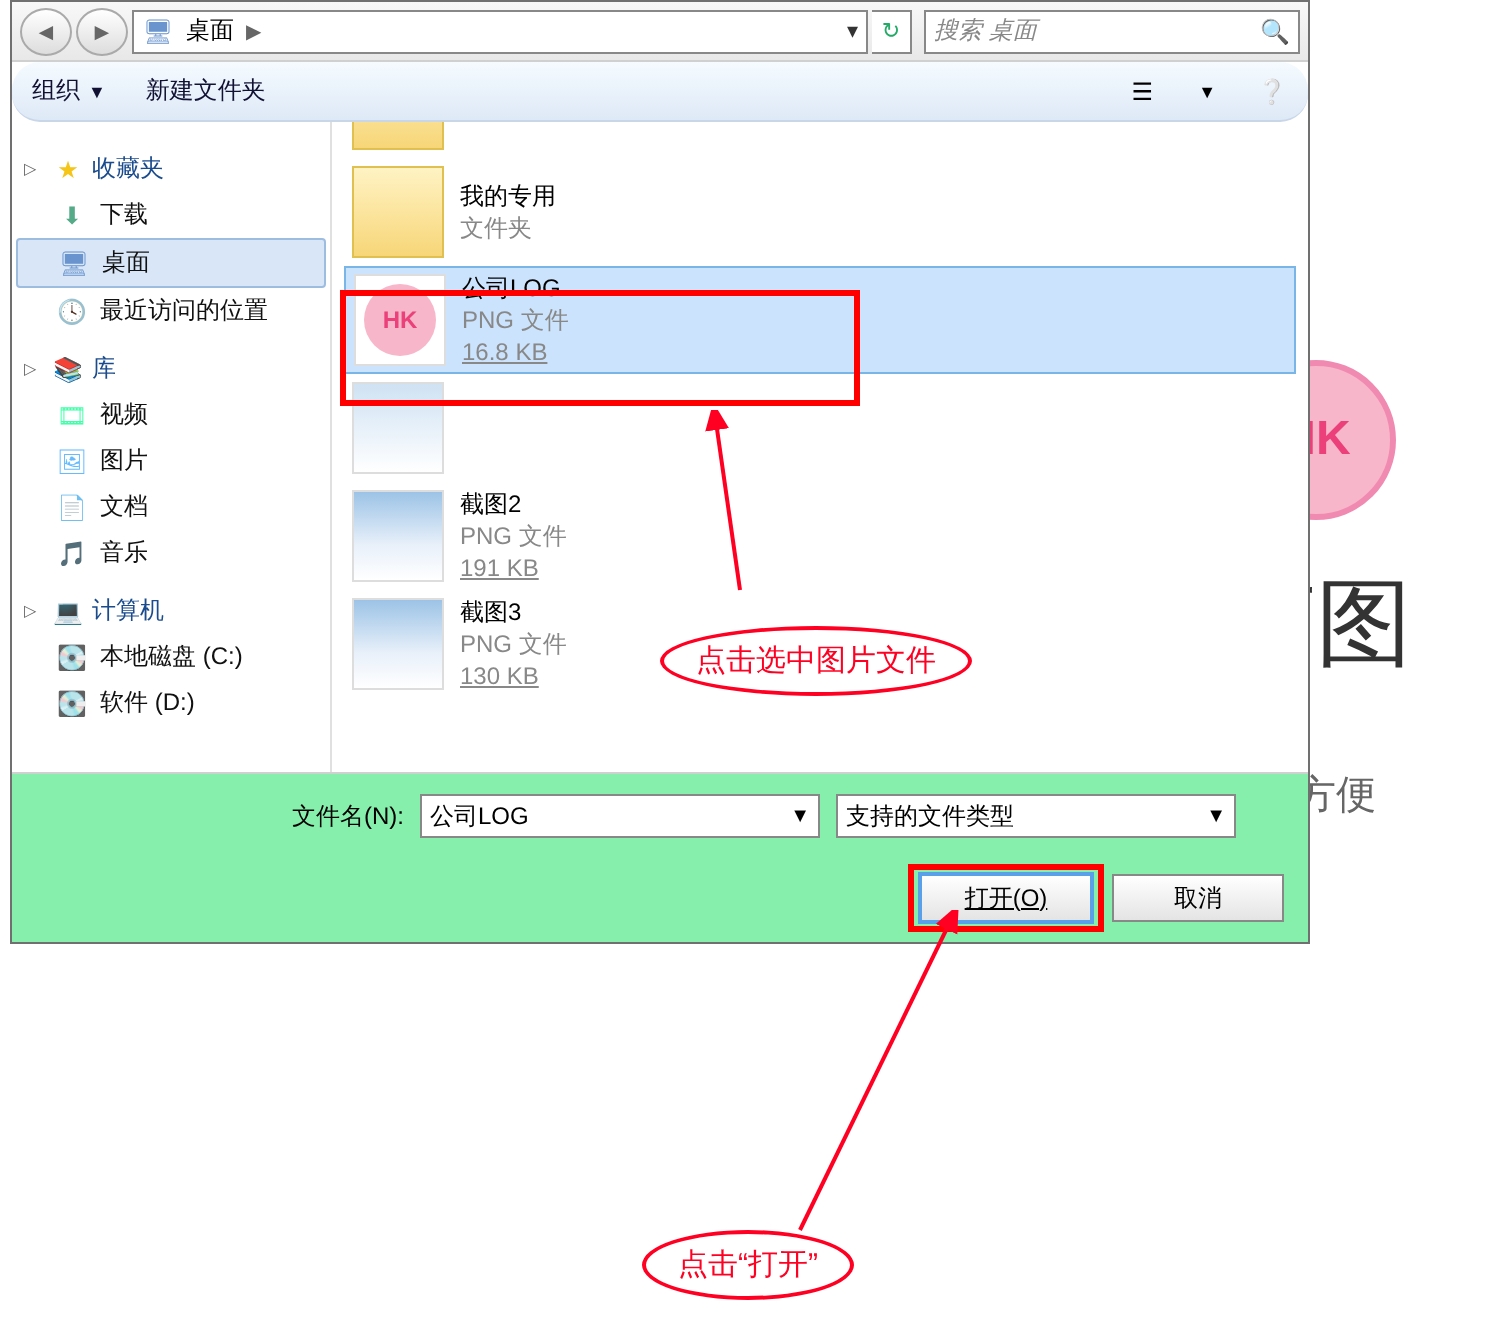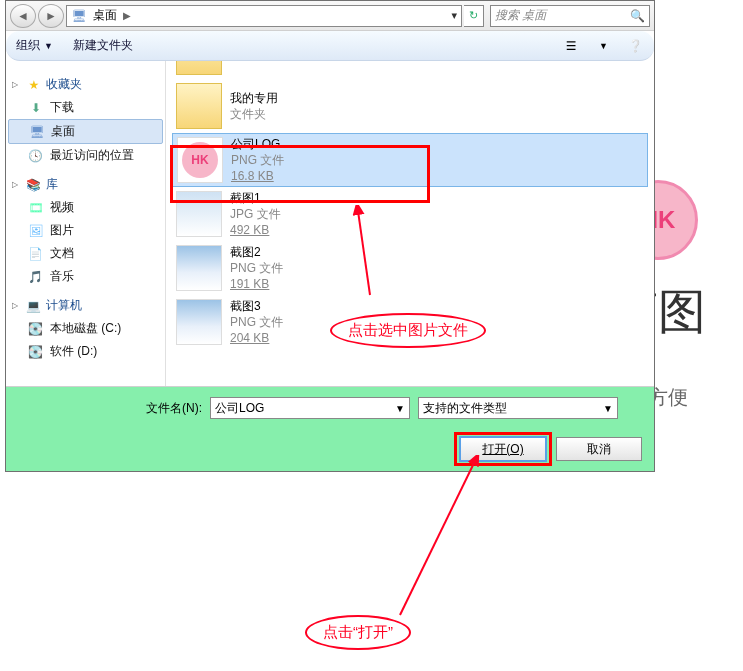--- a/index.html
+++ b/index.html
@@ -13,21 +13,21 @@
 
 
 .dialog { position: absolute; left: 5px; top: 0; width: 650px; border: 1px solid #707070; background: #fff; }
 .navbar { height: 30px; display: flex; align-items: center; background: linear-gradient(#f8f8f8,#e8e8e8); border-bottom: 1px solid #d0d0d0; padding: 2px 4px; gap: 2px; }
 .nav-btn { width: 26px; height: 24px; border: 1px solid #aaa; border-radius: 50%; background: linear-gradient(#fff,#ddd); display: inline-flex; align-items: center; justify-content: center; font-size: 12px; color: #666; }
 .path-box { flex: 1; height: 22px; border: 1px solid #888; background: #fff; display: flex; align-items: center; padding: 0 4px; font-size: 12px; gap: 6px; }
 .path-box .seg { color: #000; }
 .path-box .chev { color: #666; font-size: 10px; }
 .path-box .dd { margin-left: auto; color: #333; font-size: 11px; }
 .refresh-ico { width: 20px; height: 22px; border: 1px solid #888; border-left: none; background: #fff; display: flex; align-items: center; justify-content: center; color: #2a6; font-size: 11px; }
-.search-box { width: 160px; height: 22px; border: 1px solid #888; background: #fff; display: flex; align-items: center; padding: 0 4px; font-size: 12px; color: #888; font-style: italic; margin-left: 4px; }
+.search-box { width: 188px; height: 22px; border: 1px solid #888; background: #fff; display: flex; align-items: center; padding: 0 4px; font-size: 12px; color: #888; font-style: italic; margin-left: 4px; }
 .search-box .mag { margin-left: auto; font-style: normal; color: #555; }
 
 .toolbar { height: 30px; background: linear-gradient(#f5fbff,#dee9f7); border-bottom: 1px solid #c8d6e8; display: flex; align-items: center; padding: 0 10px; gap: 20px; font-size: 12px; border-radius: 14px; }
 .tool-item { display: flex; align-items: center; gap: 4px; color: #113; }
 .tool-item .arr { font-size: 9px; }
 .tool-spacer { flex: 1; }
 .tool-icon { width: 16px; height: 16px; display: inline-flex; align-items: center; justify-content: center; font-size: 12px; }
 
 .body { display: flex; height: 325px; background: #fff; }
 .sidebar { width: 160px; border-right: 1px solid #e0e0e0; padding: 6px 2px; font-size: 12px; overflow: hidden; }
@@ -187,40 +187,35 @@
             <div class="hk">HK</div>
           </div>
         <div class="file-meta">
             <span class="fm-name">公司LOG</span>
             <span class="fm-type">PNG 文件</span>
             <span class="fm-size">16.8 KB</span>
           </div>
       </div>
       <div class="file-row">
         <div class="thumb jpg"></div>
-        <div class="file-meta">
-            <span class="fm-name">截图1</span>
-            <span class="fm-type">JPG 文件</span>
-            <span class="fm-size">492 KB</span>
-          </div>
       </div>
       <div class="file-row">
         <div class="thumb pngblue"></div>
         <div class="file-meta">
             <span class="fm-name">截图2</span>
             <span class="fm-type">PNG 文件</span>
             <span class="fm-size">191 KB</span>
           </div>
       </div>
       <div class="file-row">
         <div class="thumb pngblue"></div>
         <div class="file-meta">
             <span class="fm-name">截图3</span>
             <span class="fm-type">PNG 文件</span>
-            <span class="fm-size">204 KB</span>
+            <span class="fm-size">130 KB</span>
           </div>
       </div>
       <div class="red-box" style="left:4px;top:84px;width:260px;height:58px"></div>
     </div>
   </div>
 
   <div class="footer">
     <div class="fname-row">
       <span style="flex:0 0 120px"></span>
       <span class="fname-label">文件名(N):</span>
@@ -255,13 +250,13 @@
 <div class="callout-bubble" style="left:330px;top:313px">点击选中图片文件</div>
 
 <svg class="arrow-svg" style="left:390px;top:455px" width="120" height="170">
   <defs>
       <marker id="ah2" markerWidth="8" markerHeight="8" refX="2" refY="3" orient="auto">
         <path d="M0,0 L0,6 L7,3 z" fill="#f02"></path>
       </marker>
     </defs>
   <line x1="10" y1="160" x2="85" y2="6" stroke="#f02" stroke-width="2" marker-end="url(#ah2)"></line>
 </svg>
-<div class="callout-bubble" style="left:305px;top:615px">点击“打开”</div>
+<div class="callout-bubble" style="left:321px;top:615px">点击“打开”</div>
 
 </body></html>

